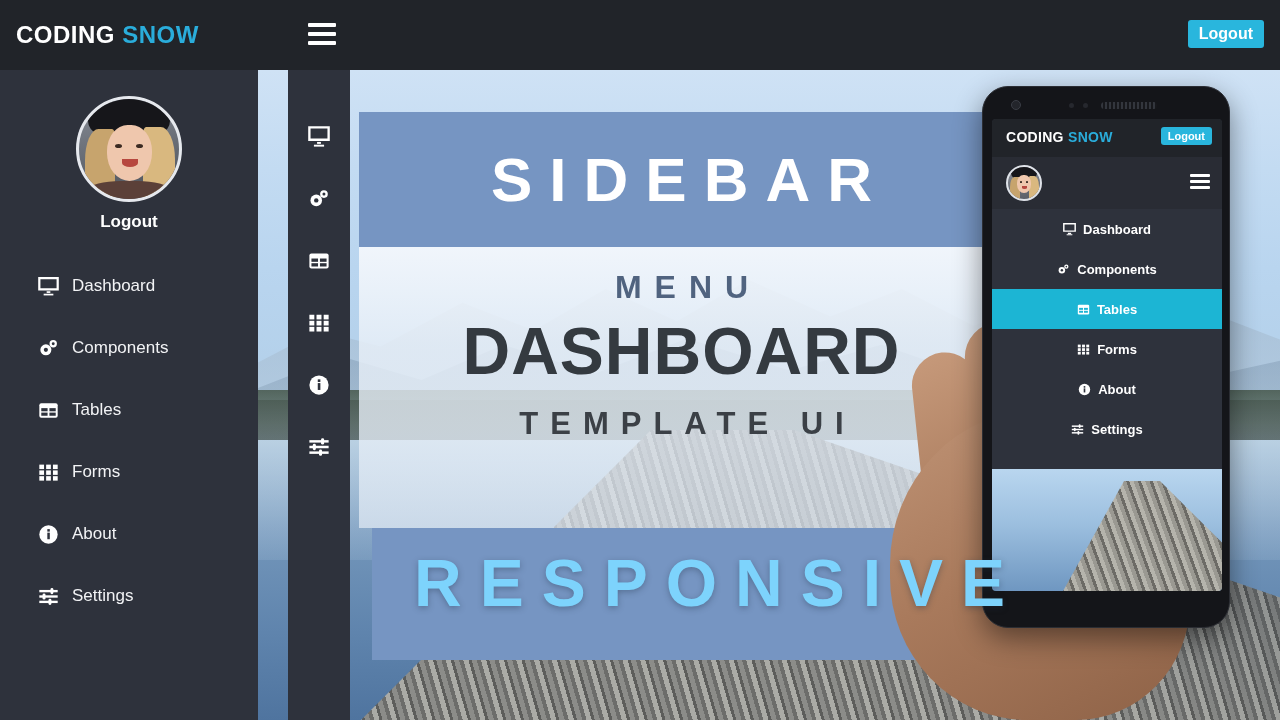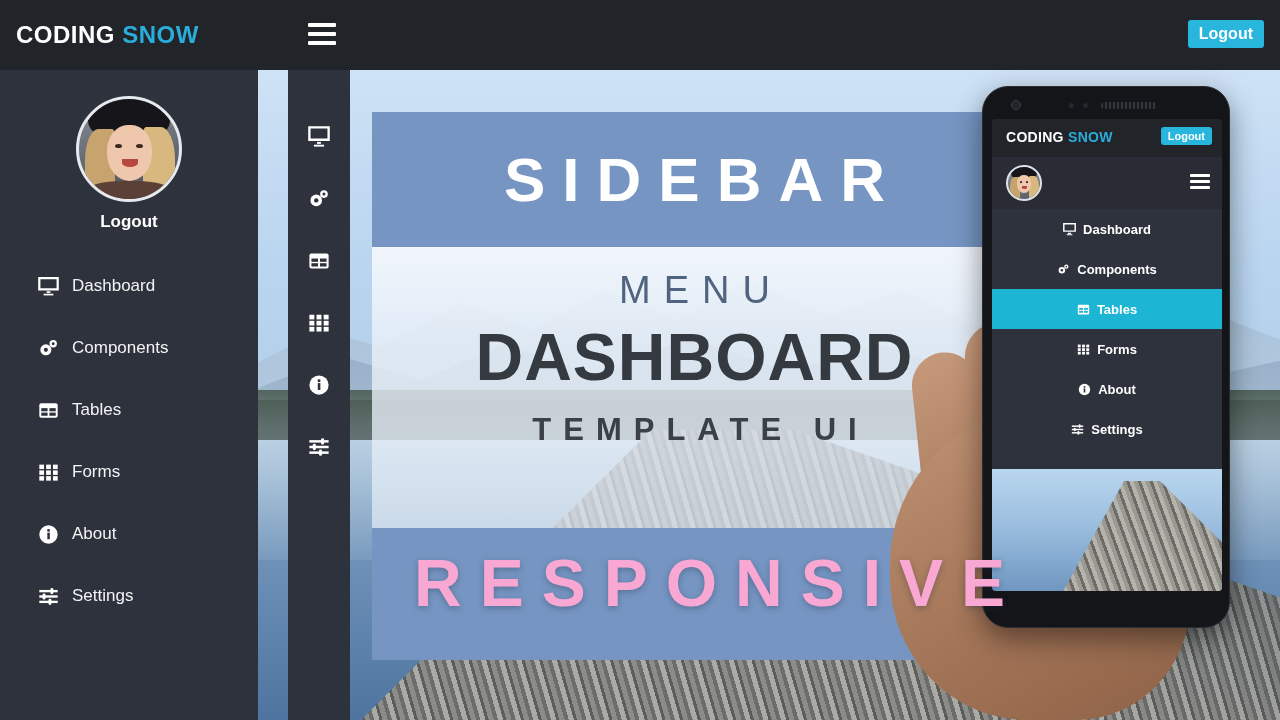--- a/index.html
+++ b/index.html
@@ -114,40 +114,40 @@
 
   
   .rail {
     position:absolute; left:288px; top:70px; width:62px; height:650px;
     background:#2e323c; z-index:15;
   }
   .rail-item { height:62px; display:flex; align-items:center; justify-content:center; color:#fff; cursor:pointer; }
   .rail .rail-item:first-child { margin-top:36px; }
 
   
-  .banner { position:absolute; left:372px; top:112px; width:645px; z-index:12; }
+  .banner { position:absolute; left:359px; top:112px; width:645px; z-index:12; }
   .band-blue-top {
     height:135px; background:#7695c2; display:flex; align-items:center; justify-content:center;
   }
   .t-sidebar {
     color:#ffffff; font-size:62px; font-weight:bold; letter-spacing:17px; text-indent:17px;
   }
   .band-light {
     height:281px; background:linear-gradient(180deg,rgba(243,247,252,0.95) 0%,rgba(233,240,248,0.82) 35%,rgba(226,235,245,0.72) 100%);
     display:flex; flex-direction:column; align-items:center; justify-content:flex-start; padding-top:22px;
   }
-  .t-menu { color:#50637f; font-size:38px; font-weight:normal; letter-spacing:13px; text-indent:13px; }
+  .t-menu { color:#50637f; font-size:32px; font-weight:bold; letter-spacing:13px; text-indent:13px; }
   .t-dashboard { color:#343a40; font-size:66px; font-weight:bold; letter-spacing:1px; margin-top:12px; line-height:1; }
   .t-template { color:#3b4046; font-size:31px; font-weight:bold; letter-spacing:12px; text-indent:12px; margin-top:22px; }
   .band-blue-bottom {
     position:absolute; left:372px; top:528px; width:645px; height:132px; background:#7695c2; z-index:11;
   }
   .t-responsive {
     position:absolute; left:396px; top:545px; width:730px; z-index:25;
-    color:#f9a8d4; font-size:66px; font-weight:bold; letter-spacing:18px; text-indent:18px;
+    color:#7dd3fc; font-size:66px; font-weight:bold; letter-spacing:18px; text-indent:18px;
     text-shadow:0 2px 6px rgba(30,45,65,0.35);
   }
 
   
   .hand {
     position:absolute; left:860px; top:300px; width:420px; height:420px; z-index:18;
   }
   .palm {
     position:absolute; left:30px; top:110px; width:300px; height:310px;
     background:linear-gradient(150deg,#c09476 0%,#a97a5c 45%,#8e6247 100%);

